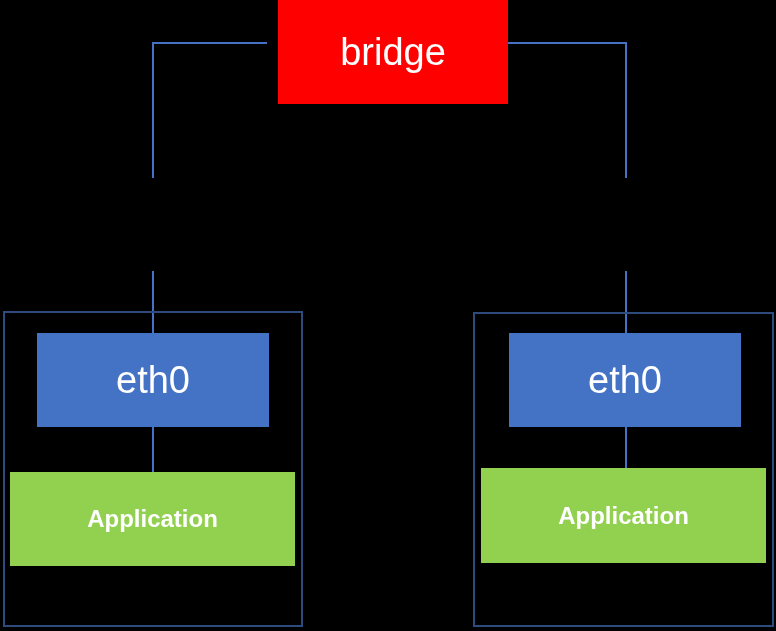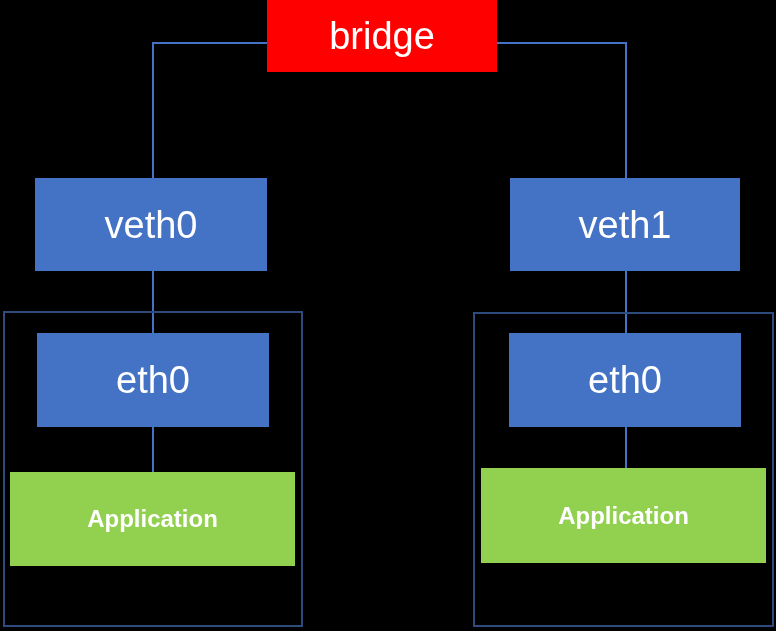--- a/index.html
+++ b/index.html
@@ -34,21 +34,21 @@
     border: 2px solid #2E4B7D;
     background: transparent;
     box-sizing: border-box;
   }
   .line {
     position: absolute;
     background: #4472C4;
   }
 
   
-  #bridge    { left: 267px; top: 0;     width: 230px; height: 72px; }
+  #bridge    { left: 278px; top: 0;     width: 230px; height: 104px; }
   #veth0     { left: 35px;  top: 178px; width: 232px; height: 93px; }
   #veth1     { left: 510px; top: 178px; width: 230px; height: 93px; }
   #ns1       { left: 3px;   top: 311px; width: 300px; height: 316px; }
   #ns2       { left: 473px; top: 312px; width: 301px; height: 315px; }
   #ns1-eth0  { left: 37px;  top: 333px; width: 232px; height: 94px; }
   #ns2-eth0  { left: 509px; top: 333px; width: 232px; height: 94px; }
   #ns1-app   { left: 10px;  top: 472px; width: 285px; height: 94px; }
   #ns2-app   { left: 481px; top: 468px; width: 285px; height: 95px; }
 
   #h-left        { left: 152px; top: 42px;  width: 115px; height: 2px; }
@@ -75,27 +75,21 @@
   <div class="line" id="v-left-lower"></div>
   <div class="line" id="v-right-lower"></div>
 
   <div class="ns-container" id="ns1"></div>
   <div class="ns-container" id="ns2"></div>
 
   <div class="node node-bridge" id="bridge">
     <span>bridge</span>
   </div>
 
-  <div class="node node-iface" id="veth0">
-    <span>veth0</span>
-  </div>
 
-  <div class="node node-iface" id="veth1">
-    <span>veth1</span>
-  </div>
 
   <div class="node node-iface" id="ns1-eth0">
     <span>eth0</span>
   </div>
 
   <div class="node node-iface" id="ns2-eth0">
     <span>eth0</span>
   </div>
 
   <div class="node node-app" id="ns1-app">

